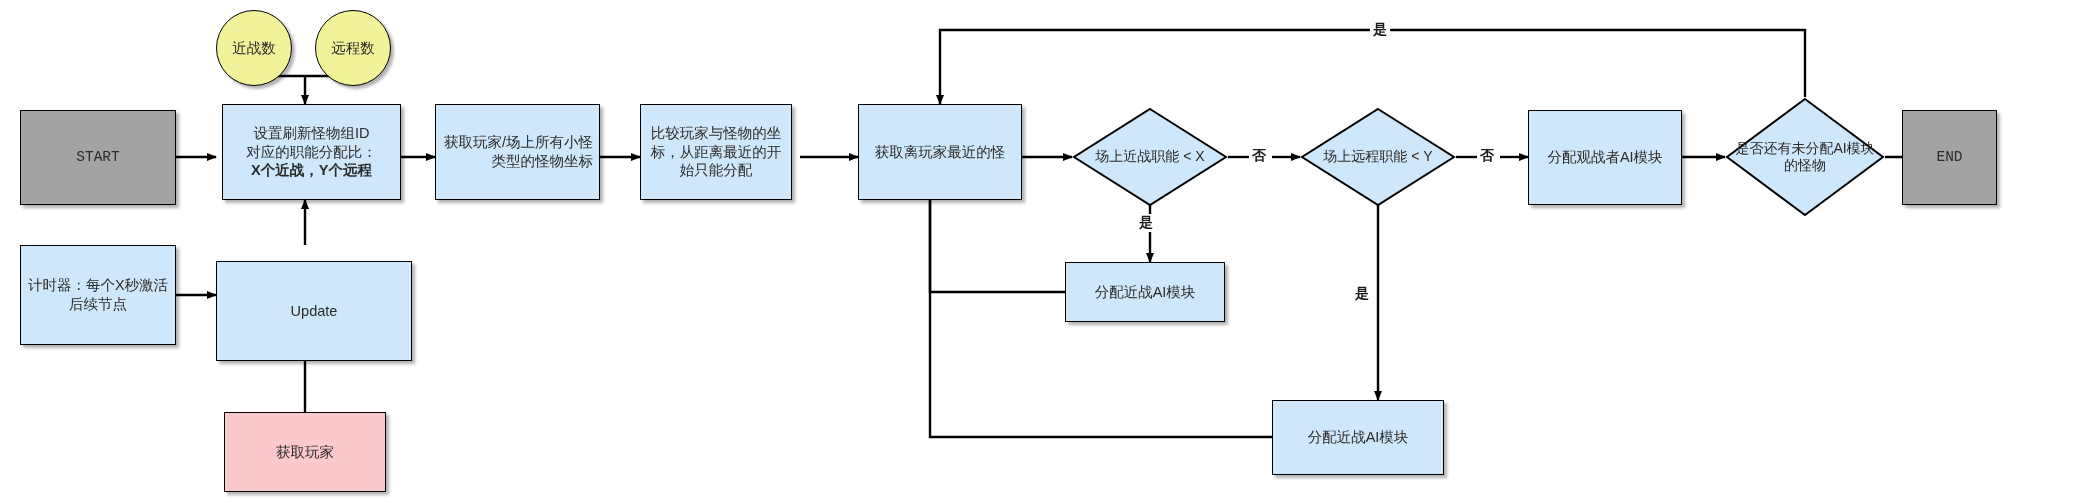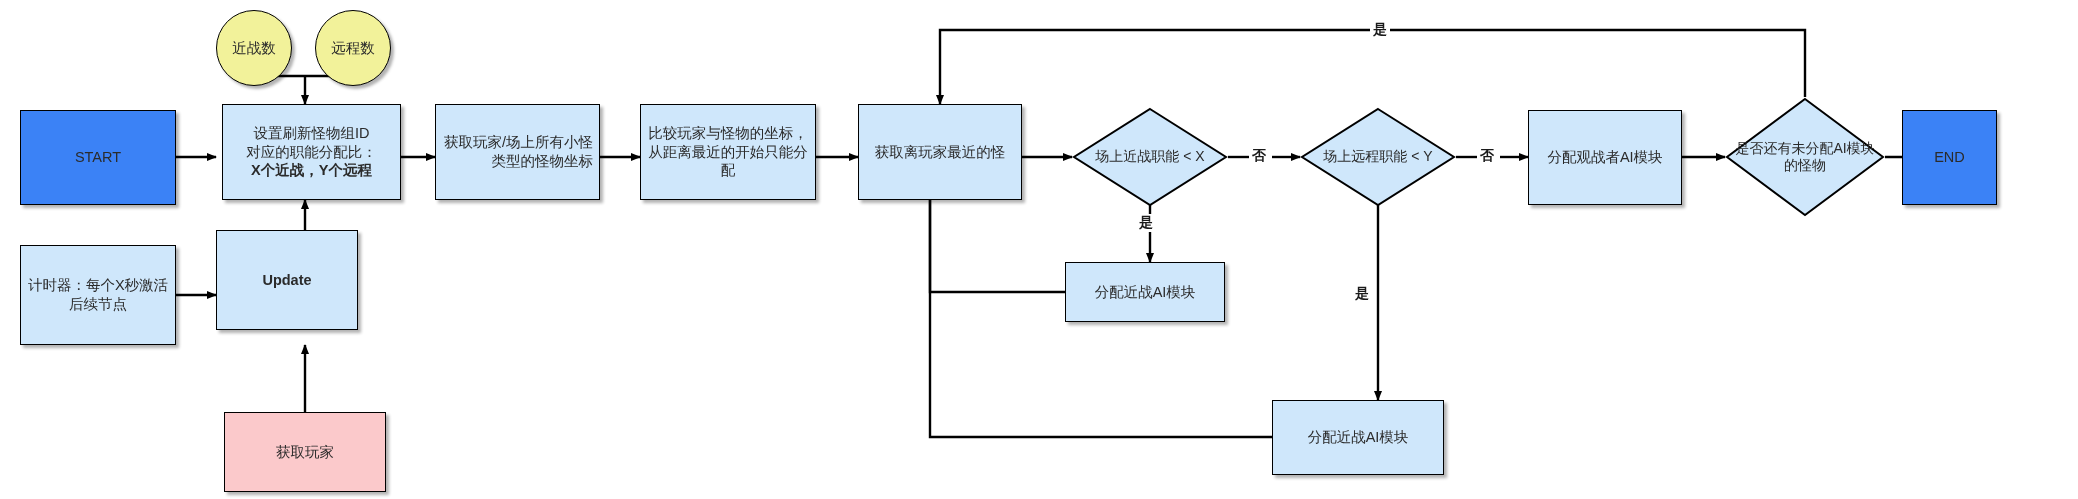--- a/index.html
+++ b/index.html
@@ -20,21 +20,21 @@
     color:#2b2b2b;
     font-size:14.5px;
     line-height:1.28;
     z-index:3;
     box-shadow:3px 3px 3px rgba(0,0,0,0.30);
   }
   .node span{display:block;padding:0 6px;}
 
   .box{border:1.4px solid #000;}
   .proc{background:#cfe7fb;}
-  .startend{background:#3b82f6;}
+  .startend{background:#a3a3a3;font-family:Liberation Mono, monospace;}
   .signal{background:#fbc9cb;}
 
   .circle{
     border-radius:50%;
     background:#f2f29a;
     border:1.4px solid #000;
     font-size:14.5px;
     text-align:center;
   }
 
@@ -139,33 +139,33 @@
   <div class="node box proc" style="left:222px;top:104px;width:179px;height:96px;flex-direction:column;">
     <span>设置刷新怪物组ID</span>
     <span>对应的职能分配比：</span>
     <span class="bold">X个近战，Y个远程</span>
   </div>
 
   <div class="node box proc" style="left:20px;top:245px;width:156px;height:100px;">
     <span>计时器：每个X秒激活后续节点</span>
   </div>
 
-  <div class="node box proc" style="left:216px;top:230px;width:142px;height:100px;font-weight:bold;">
+  <div class="node box proc" style="left:216px;top:261px;width:196px;height:100px;">
     <span>Update</span>
   </div>
 
   <div class="node box signal" style="left:224px;top:412px;width:162px;height:80px;">
     <span>获取玩家</span>
   </div>
 
   <div class="node box proc" style="left:435px;top:104px;width:165px;height:96px;text-align:right;">
     <span>获取玩家/场上所有小怪类型的怪物坐标</span>
   </div>
 
-  <div class="node box proc" style="left:640px;top:104px;width:176px;height:96px;">
+  <div class="node box proc" style="left:640px;top:104px;width:152px;height:96px;">
     <span>比较玩家与怪物的坐标，从距离最近的开始只能分配</span>
   </div>
 
   <div class="node box proc" style="left:858px;top:104px;width:164px;height:96px;">
     <span>获取离玩家最近的怪</span>
   </div>
 
   <div class="node diamond" style="left:1072px;top:107px;width:156px;height:100px;">
     <svg class="dshape" viewBox="0 0 156 100" preserveAspectRatio="none">
       <polygon points="78,2 154,50 78,98 2,50" fill="#cfe7fb" stroke="#000" stroke-width="2"></polygon>

